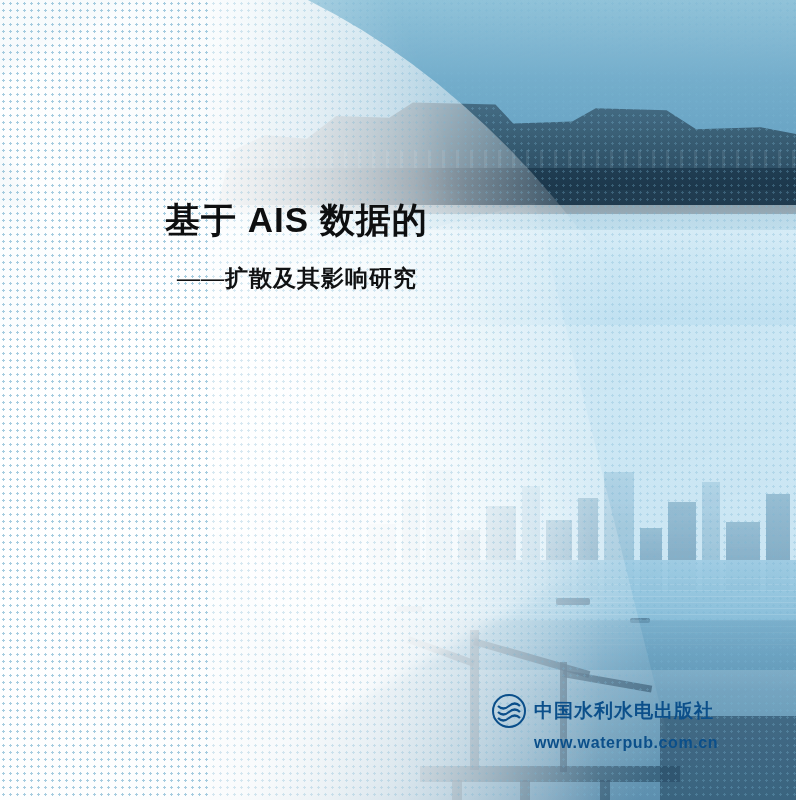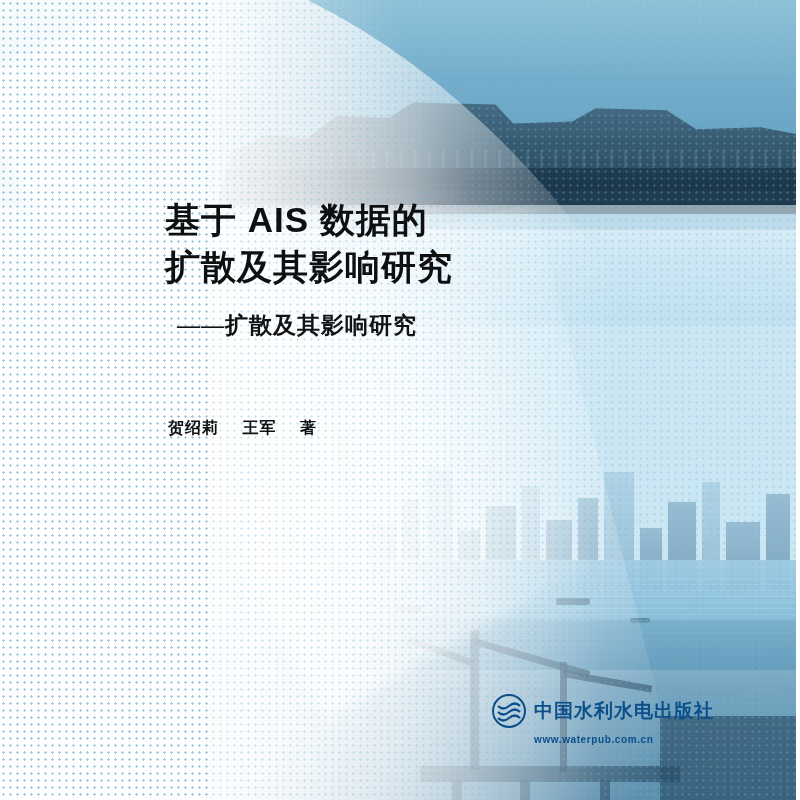--- a/index.html
+++ b/index.html
@@ -233,21 +233,21 @@
     font-size: 19px;
     letter-spacing: 1px;
     color: #0b4f8a;
     white-space: nowrap;
   }
   .pub-url {
     margin-top: 6px;
     margin-left: 42px;
     font-family: "Liberation Sans", sans-serif;
     font-weight: 700;
-    font-size: 10px;
+    font-size: 16px;
     letter-spacing: .6px;
     color: #0b4f8a;
   }
 </style>
 </head>
 <body>
 
 <div class="cover">
 
   <div class="layer">
@@ -307,29 +307,23 @@
     <div class="swoosh-a"></div>
     <div class="swoosh-b"></div>
     <div class="swoosh-c"></div>
 
     <div class="dots"></div>
     <div class="dots-dense"></div>
   </div>
 
   <div class="title-block">
     <div class="title-line">基于 AIS 数据的</div>
-    <div class="title-line">扩散及其影响研究</div>
     <div class="subtitle">——扩散及其影响研究</div>
   </div>
 
-  <div class="authors">
-    <span>贺绍莉</span>
-    <span>王军</span>
-    <span>著</span>
-  </div>
 
   <div class="publisher">
     <div class="pub-row">
       <span class="pub-mark">
         <svg viewBox="0 0 34 34" width="34" height="34" aria-hidden="true">
           <circle cx="17" cy="17" r="16" fill="none" stroke="#0b4f8a" stroke-width="2"></circle>
           <path d="M6 12 q5 5 11 0 q6 -5 11 0" fill="none" stroke="#0b4f8a" stroke-width="2.2"></path>
           <path d="M6 18 q5 5 11 0 q6 -5 11 0" fill="none" stroke="#0b4f8a" stroke-width="2.2"></path>
           <path d="M6 24 q5 5 11 0 q6 -5 11 0" fill="none" stroke="#0b4f8a" stroke-width="2.2"></path>
         </svg>

